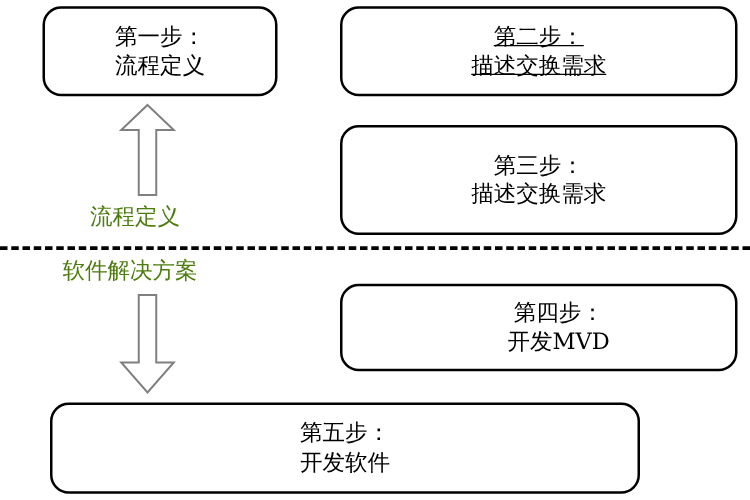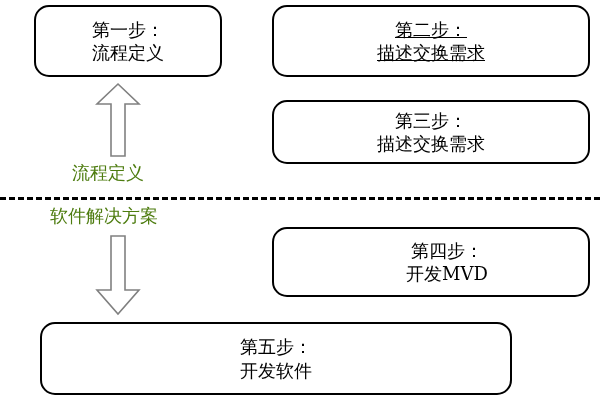--- a/index.html
+++ b/index.html
@@ -29,21 +29,21 @@
   }
   .step-line {
     font-size: 18px;
     color: #000000;
     white-space: nowrap;
     letter-spacing: 0px;
   }
   
   #box-1 { left: 34px;  top: 5px;   width: 188px; height: 72px; }
   #box-2 { left: 272px; top: 5px;   width: 318px; height: 72px; text-decoration: underline; }
-  #box-3 { left: 272px; top: 100px; width: 318px; height: 64px; }
+  #box-3 { left: 272px; top: 100px; width: 318px; height: 88px; }
   #box-4 { left: 272px; top: 227px; width: 318px; height: 70px; padding-left: 32px; }
   #box-5 { left: 40px;  top: 322px; width: 472px; height: 73px; }
 
   
   #divider {
     position: absolute;
     left: 0px;
     top: 197px;
     width: 600px;
     height: 0px;

